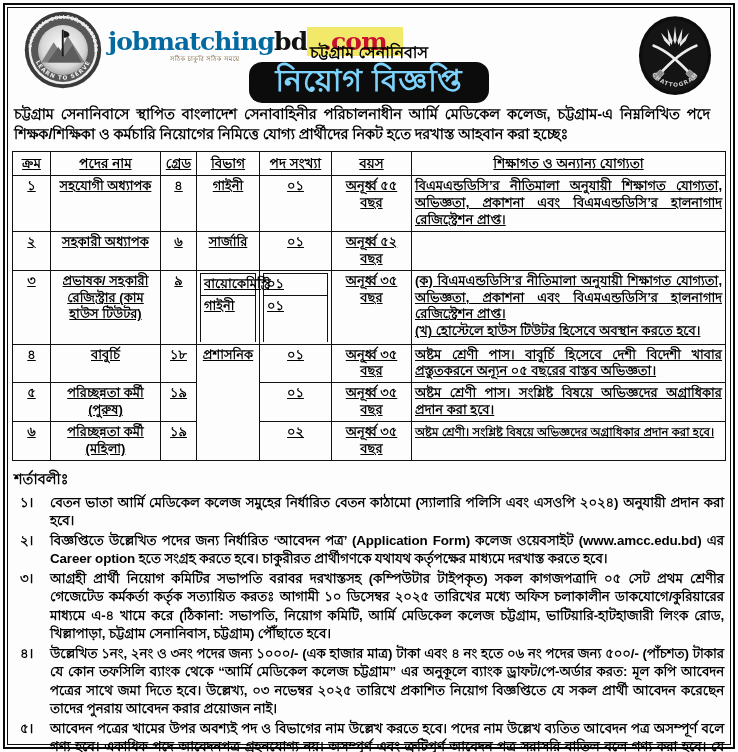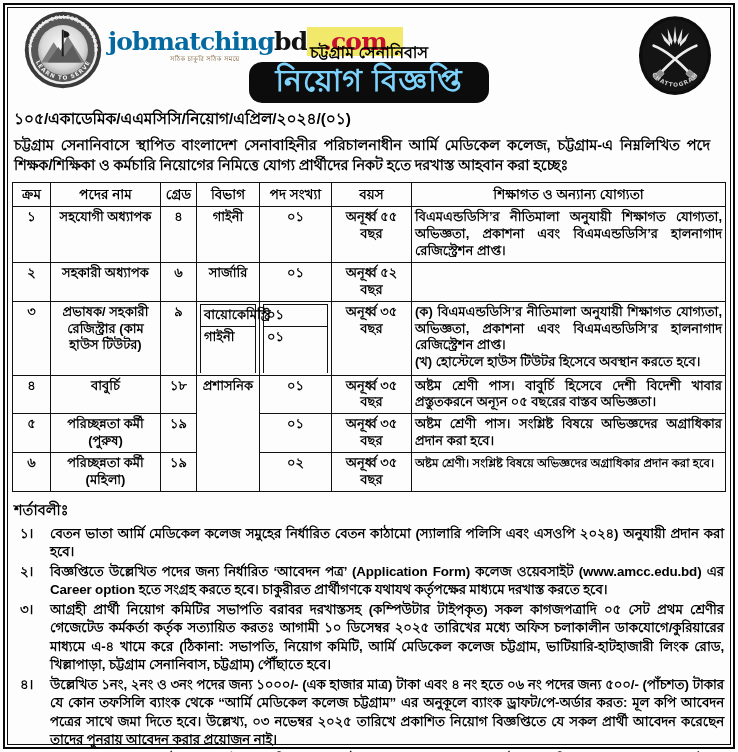--- a/index.html
+++ b/index.html
@@ -146,20 +146,21 @@
     table-layout: fixed;
     font-weight: bold;
   }
   table.jobs th,
   table.jobs td {
     border: 1px solid #111111;
     padding: 2px 3px;
     vertical-align: top;
     font-size: 13px;
     line-height: 1.3;
+    text-decoration: underline;
   }
   table.jobs th {
     text-align: center;
     vertical-align: middle;
     font-size: 13.5px;
     padding: 3px 2px;
   }
   td.c { text-align: center; }
   td.qual {
     text-align: justify;
@@ -296,21 +297,20 @@
             <rect x="64" y="72" width="13" height="7" rx="2" transform="rotate(41 70 75)"></rect>
             <rect x="23" y="72" width="13" height="7" rx="2" transform="rotate(-41 30 75)"></rect>
           </g>
           <text font-size="7" font-weight="bold" fill="#cfcfcf" font-family="DejaVu Sans, sans-serif" letter-spacing="1.2">
             <textPath href="#arcBot2" startOffset="50%" text-anchor="middle">CHATTOGRAM</textPath>
           </text>
         </svg>
       </div>
     </div>
 
-    <div class="memo">১০৫/একাডেমিক/এএমসিসি/নিয়োগ/এপ্রিল/২০২৪/(০১)</div>
     <div class="intro">চট্টগ্রাম সেনানিবাসে স্থাপিত বাংলাদেশ সেনাবাহিনীর পরিচালনাধীন আর্মি মেডিকেল কলেজ, চট্টগ্রাম-এ নিম্নলিখিত পদে শিক্ষক/শিক্ষিকা ও কর্মচারি নিয়োগের নিমিত্তে যোগ্য প্রার্থীদের নিকট হতে দরখাস্ত আহবান করা হচ্ছেঃ</div>
 
     <table class="jobs">
       <colgroup>
         <col style="width:38px">
         <col style="width:110px">
         <col style="width:36px">
         <col style="width:63px">
         <col style="width:72px">
         <col style="width:80px">

